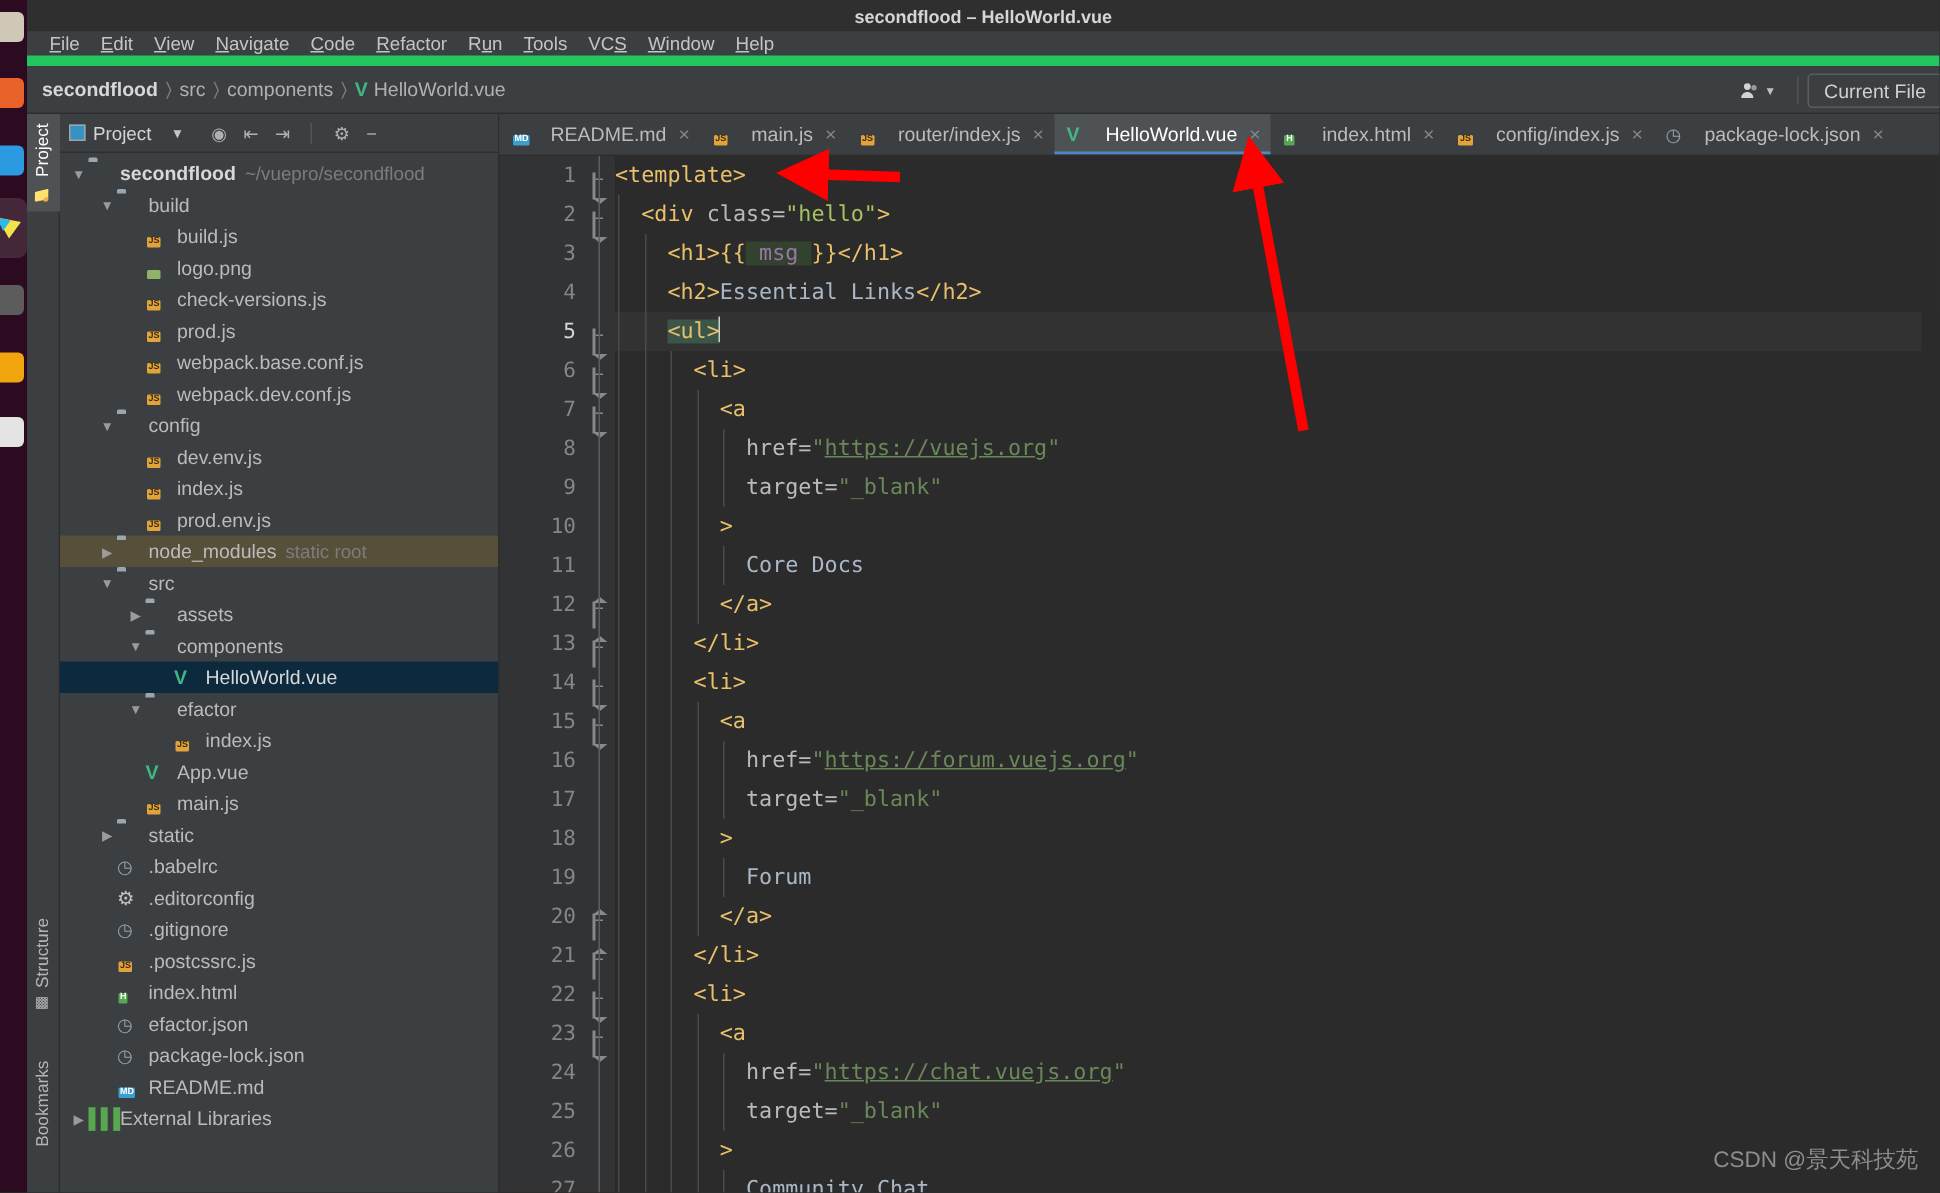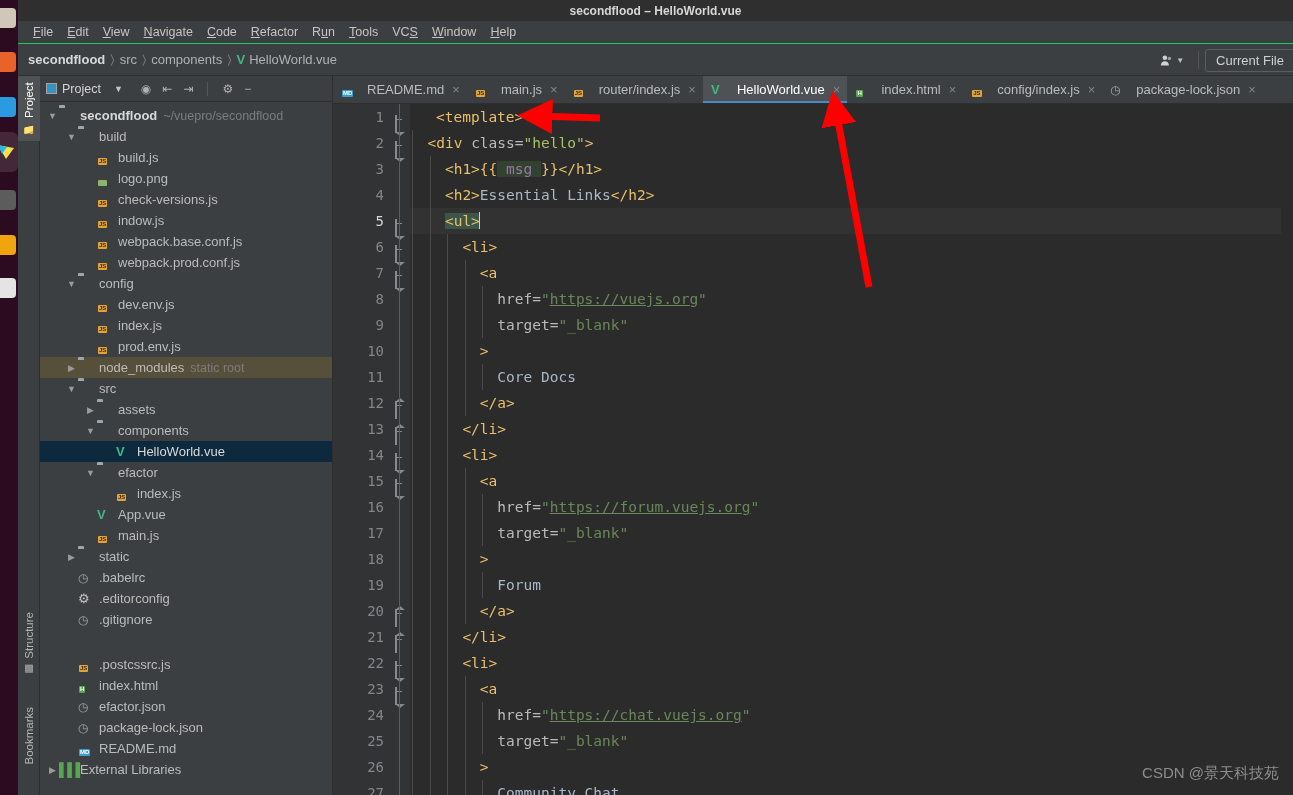--- a/index.html
+++ b/index.html
@@ -44,21 +44,21 @@
     display: flex; align-items: center; justify-content: center;
   }
 
   
   .menubar {
     position: absolute; left: 18px; top: 21px;
     width: 1275px; height: 23px;
     background: #3c3f41;
     display: flex; align-items: center;
     padding-left: 8px;
-    border-bottom: 1px solid #22c55e;
+    border-bottom: 7px solid #22c55e;
   }
   .menu-item {
     color: #c4c4c4; font-size: 12.5px;
     padding: 2px 7px; cursor: default; white-space: nowrap;
   }
   .menu-item u { text-decoration: underline; }
 
   
   .navbar {
     position: absolute; left: 18px; top: 44px;
@@ -412,31 +412,31 @@
           <span class="nd-label">logo.png</span>
         </div>
         <div class="node" style="padding-left: 44px;">
           <span class="arrow none"></span>
           <span class="ic"><span class="ic-file"><span class="ic-badge b-js">JS</span></span></span>
           <span class="nd-label">check-versions.js</span>
         </div>
         <div class="node" style="padding-left: 44px;">
           <span class="arrow none"></span>
           <span class="ic"><span class="ic-file"><span class="ic-badge b-js">JS</span></span></span>
-          <span class="nd-label">indow.js</span>
+          <span class="nd-label">prod.js</span>
         </div>
         <div class="node" style="padding-left: 44px;">
           <span class="arrow none"></span>
           <span class="ic"><span class="ic-file"><span class="ic-badge b-js">JS</span></span></span>
           <span class="nd-label">webpack.base.conf.js</span>
         </div>
         <div class="node" style="padding-left: 44px;">
           <span class="arrow none"></span>
           <span class="ic"><span class="ic-file"><span class="ic-badge b-js">JS</span></span></span>
-          <span class="nd-label">webpack.prod.conf.js</span>
+          <span class="nd-label">webpack.dev.conf.js</span>
         </div>
         <div class="node" style="padding-left: 25px;">
           <span class="arrow">▼</span>
           <span class="ic"><span class="ic-folder"></span></span>
           <span class="nd-label">config</span>
         </div>
         <div class="node" style="padding-left: 44px;">
           <span class="arrow none"></span>
           <span class="ic"><span class="ic-file"><span class="ic-badge b-js">JS</span></span></span>
           <span class="nd-label">dev.env.js</span>
@@ -510,21 +510,21 @@
         <div class="node" style="padding-left: 25px;">
           <span class="arrow none"></span>
           <span class="ic"><span class="ic-gear">⚙</span></span>
           <span class="nd-label">.editorconfig</span>
         </div>
         <div class="node" style="padding-left: 25px;">
           <span class="arrow none"></span>
           <span class="ic"><span class="ic-json">◷</span></span>
           <span class="nd-label">.gitignore</span>
         </div>
-        <div class="node" style="padding-left: 25px; margin-top: 24px;">
+        <div class="node" style="padding-left: 25px;">
           <span class="arrow none"></span>
           <span class="ic"><span class="ic-file"><span class="ic-badge b-js">JS</span></span></span>
           <span class="nd-label">.postcssrc.js</span>
         </div>
         <div class="node" style="padding-left: 25px;">
           <span class="arrow none"></span>
           <span class="ic"><span class="ic-file"><span class="ic-badge b-h">H</span></span></span>
           <span class="nd-label">index.html</span>
         </div>
         <div class="node" style="padding-left: 25px;">
@@ -584,21 +584,21 @@
       <div class="tab">
         <span class="ic"><span class="ic-json">◷</span></span>
         <span>package-lock.json</span>
         <span class="tab-x">×</span>
       </div>
     </div>
 
   <div class="editor">
     <div class="gutter"></div>
     <div class="code-area" id="codearea">
-        <div class="line"><span class="ln" style="left: -70px;">1</span><span class="fold" style="left: -15px; top: 7px; position: absolute;"><span class="fold-sq open"><i></i></span></span><span style="position: absolute; left: -11px; top: 0px; width: 1px; height: 26px; background: rgb(91, 94, 96);"></span><span style="position: relative; margin-left: 26px;"><span class="t-tag">&lt;template&gt;</span></span></div>
+        <div class="line"><span class="ln" style="left: -70px;">1</span><span class="fold" style="left: -15px; top: 7px; position: absolute;"><span class="fold-sq open"><i></i></span></span><span style="position: absolute; left: -11px; top: 0px; width: 1px; height: 26px; background: rgb(91, 94, 96);"></span><span style="position: relative;"><span class="t-tag">&lt;template&gt;</span></span></div>
         <div class="line"><span class="ln" style="left: -70px;">2</span><span class="fold" style="left: -15px; top: 7px; position: absolute;"><span class="fold-sq open"><i></i></span></span><span style="position: absolute; left: -11px; top: 0px; width: 1px; height: 26px; background: rgb(91, 94, 96);"></span><span class="indent-guide" style="left: 2px;"></span><span style="position: relative;"><span>  </span><span class="t-tag">&lt;div </span><span class="t-attr">class=</span><span class="t-cls">"hello"</span><span class="t-tag">&gt;</span></span></div>
         <div class="line"><span class="ln" style="left: -70px;">3</span><span style="position: absolute; left: -11px; top: 0px; width: 1px; height: 26px; background: rgb(91, 94, 96);"></span><span class="indent-guide" style="left: 2px;"></span><span class="indent-guide" style="left: 19.5px;"></span><span style="position: relative;"><span>    </span><span class="t-tag">&lt;h1&gt;</span><span class="t-brace">{{</span><span class="t-msg"> msg </span><span class="t-brace">}}</span><span class="t-tag">&lt;/h1&gt;</span></span></div>
         <div class="line"><span class="ln" style="left: -70px;">4</span><span style="position: absolute; left: -11px; top: 0px; width: 1px; height: 26px; background: rgb(91, 94, 96);"></span><span class="indent-guide" style="left: 2px;"></span><span class="indent-guide" style="left: 19.5px;"></span><span style="position: relative;"><span>    </span><span class="t-tag">&lt;h2&gt;</span><span class="t-txt">Essential Links</span><span class="t-tag">&lt;/h2&gt;</span></span></div>
         <div class="line cur"><span class="ln cur" style="left: -70px;">5</span><span class="fold" style="left: -15px; top: 7px; position: absolute;"><span class="fold-sq open"><i></i></span></span><span style="position: absolute; left: -11px; top: 0px; width: 1px; height: 26px; background: rgb(91, 94, 96);"></span><span class="indent-guide" style="left: 2px;"></span><span class="indent-guide" style="left: 19.5px;"></span><span style="position: relative;"><span>    </span><span class="sel-tag t-tag">&lt;ul&gt;</span><span class="caret"></span></span></div>
         <div class="line"><span class="ln" style="left: -70px;">6</span><span class="fold" style="left: -15px; top: 7px; position: absolute;"><span class="fold-sq open"><i></i></span></span><span style="position: absolute; left: -11px; top: 0px; width: 1px; height: 26px; background: rgb(91, 94, 96);"></span><span class="indent-guide" style="left: 2px;"></span><span class="indent-guide" style="left: 19.5px;"></span><span class="indent-guide" style="left: 37px;"></span><span style="position: relative;"><span>      </span><span class="t-tag">&lt;li&gt;</span></span></div>
         <div class="line"><span class="ln" style="left: -70px;">7</span><span class="fold" style="left: -15px; top: 7px; position: absolute;"><span class="fold-sq open"><i></i></span></span><span style="position: absolute; left: -11px; top: 0px; width: 1px; height: 26px; background: rgb(91, 94, 96);"></span><span class="indent-guide" style="left: 2px;"></span><span class="indent-guide" style="left: 19.5px;"></span><span class="indent-guide" style="left: 37px;"></span><span class="indent-guide" style="left: 54.5px;"></span><span style="position: relative;"><span>        </span><span class="t-tag">&lt;a</span></span></div>
         <div class="line"><span class="ln" style="left: -70px;">8</span><span style="position: absolute; left: -11px; top: 0px; width: 1px; height: 26px; background: rgb(91, 94, 96);"></span><span class="indent-guide" style="left: 2px;"></span><span class="indent-guide" style="left: 19.5px;"></span><span class="indent-guide" style="left: 37px;"></span><span class="indent-guide" style="left: 54.5px;"></span><span class="indent-guide" style="left: 72px;"></span><span style="position: relative;"><span>          </span><span class="t-attr">href=</span><span class="t-str">"</span><span class="t-url">https://vuejs.org</span><span class="t-str">"</span></span></div>
         <div class="line"><span class="ln" style="left: -70px;">9</span><span style="position: absolute; left: -11px; top: 0px; width: 1px; height: 26px; background: rgb(91, 94, 96);"></span><span class="indent-guide" style="left: 2px;"></span><span class="indent-guide" style="left: 19.5px;"></span><span class="indent-guide" style="left: 37px;"></span><span class="indent-guide" style="left: 54.5px;"></span><span class="indent-guide" style="left: 72px;"></span><span style="position: relative;"><span>          </span><span class="t-attr">target=</span><span class="t-str">"_blank"</span></span></div>
         <div class="line"><span class="ln" style="left: -70px;">10</span><span style="position: absolute; left: -11px; top: 0px; width: 1px; height: 26px; background: rgb(91, 94, 96);"></span><span class="indent-guide" style="left: 2px;"></span><span class="indent-guide" style="left: 19.5px;"></span><span class="indent-guide" style="left: 37px;"></span><span class="indent-guide" style="left: 54.5px;"></span><span style="position: relative;"><span>        </span><span class="t-tag">&gt;</span></span></div>
         <div class="line"><span class="ln" style="left: -70px;">11</span><span style="position: absolute; left: -11px; top: 0px; width: 1px; height: 26px; background: rgb(91, 94, 96);"></span><span class="indent-guide" style="left: 2px;"></span><span class="indent-guide" style="left: 19.5px;"></span><span class="indent-guide" style="left: 37px;"></span><span class="indent-guide" style="left: 54.5px;"></span><span class="indent-guide" style="left: 72px;"></span><span style="position: relative;"><span>          </span><span class="t-txt">Core Docs</span></span></div>

